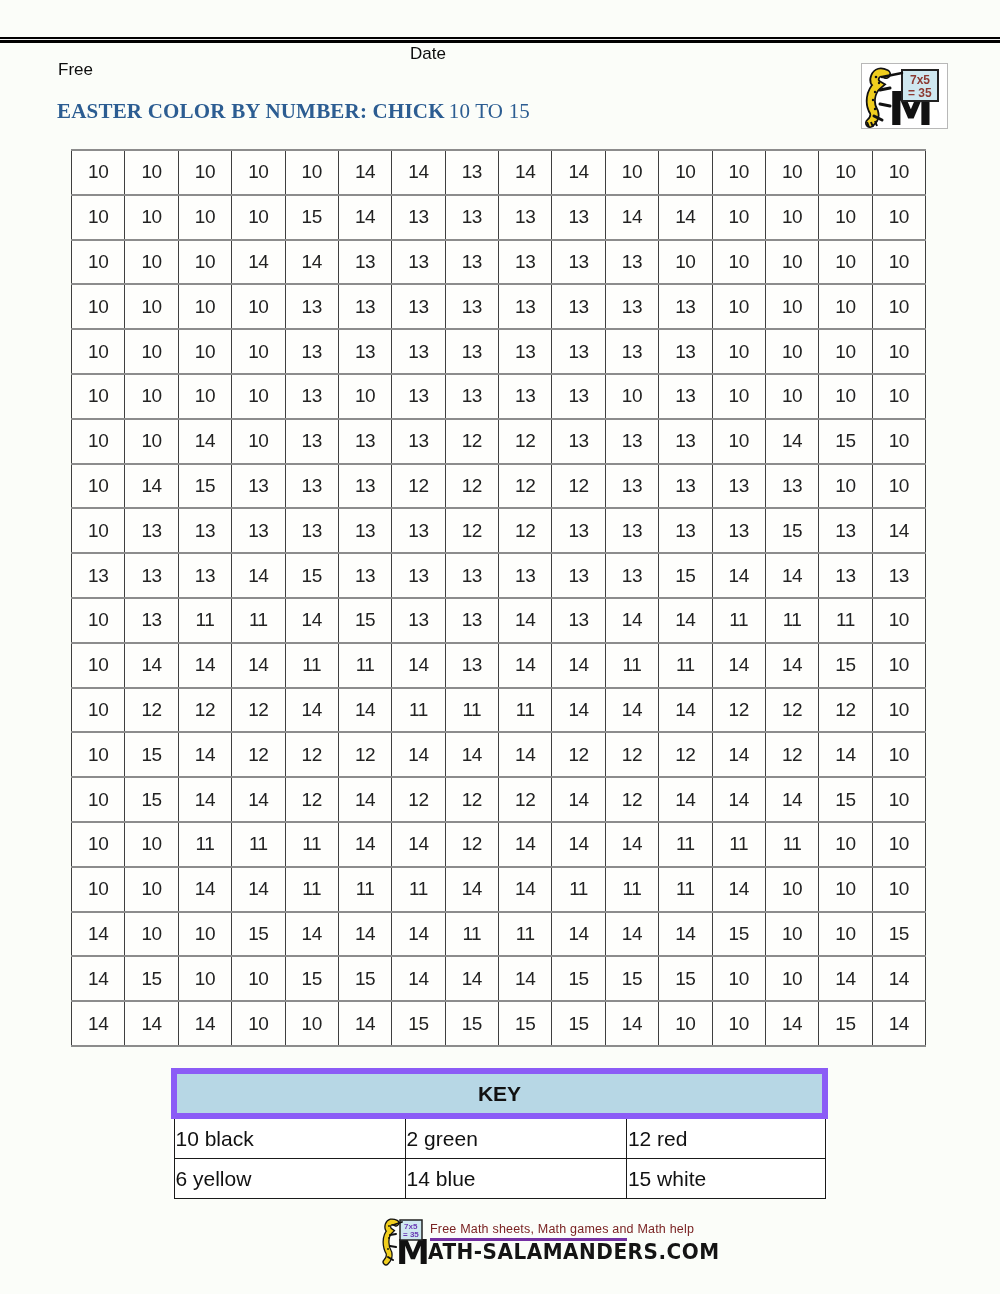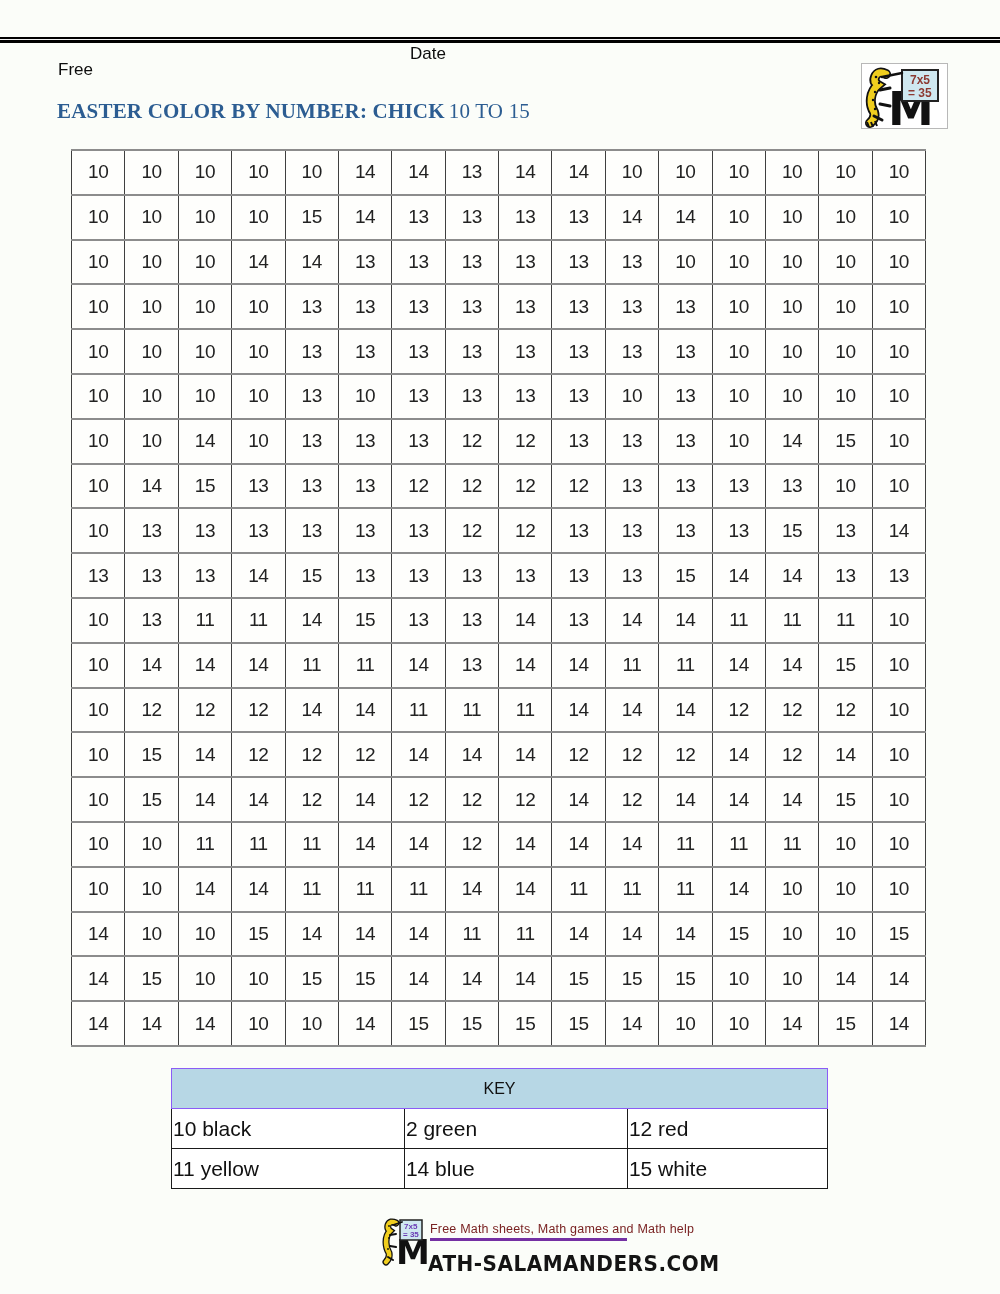--- a/index.html
+++ b/index.html
@@ -49,39 +49,39 @@
   }
 
   
   table.key{
     position:absolute;left:171px;top:1068px;width:657px;
     border-collapse:collapse;table-layout:fixed;
     background:#fff;
   }
   table.key th{
     height:37px;background:#b7d7e5;
-    font-size:16px;font-weight:normal;color:#111;
-    border:1px solid #8b5cf6;
+    font-size:21px;font-weight:bold;color:#111;
+    border:6px solid #8b5cf6;
   }
   table.key td{
     height:37px;text-align:left;vertical-align:middle;
     font-size:21px;color:#111;
     border:1px solid #1a1a1a;
   }
   table.key col.c1{width:35.5%;} table.key col.c2{width:34%;} table.key col.c3{width:30.5%;}
 
   
   .footer{position:absolute;left:382px;top:1216px;display:flex;align-items:flex-start;}
   .f-right{margin-left:2px;}
   .tagline{
     font-size:12.5px;font-weight:normal;color:#7a2323;
     letter-spacing:0.2px;margin:6px 0 2px 0;white-space:nowrap;
   }
   .purple-rule{width:197px;height:3px;background:#7430a3;margin:1px 0 0 0;}
-  .site-row{display:flex;align-items:center;margin-top:12px;}
+  .site-row{display:flex;align-items:center;margin-top:0;}
   .site-text{
     font-family:"DejaVu Sans",sans-serif;font-weight:bold;
     font-size:20px;color:#141414;letter-spacing:0.5px;
     margin-left:-2px;line-height:22px;white-space:nowrap;
     transform:scaleY(1.05);
   }
 </style>
 </head>
 <body>
 
@@ -494,21 +494,21 @@
         <th colspan="3">KEY</th>
       </tr>
   </thead>
   <tbody id="key-body">
       <tr>
         <td>10 black</td>
         <td>2 green</td>
         <td>12 red</td>
       </tr>
       <tr>
-        <td>11 yellow</td>
+        <td>6 yellow</td>
         <td>14 blue</td>
         <td>15 white</td>
       </tr>
     </tbody>
 </table>
 
 <div class="footer">
   <svg width="46" height="50" viewBox="0 0 46 50">
     <text x="14" y="48" font-family="DejaVu Sans,sans-serif" font-weight="bold" font-size="34" fill="#111">M</text>
     <g>

